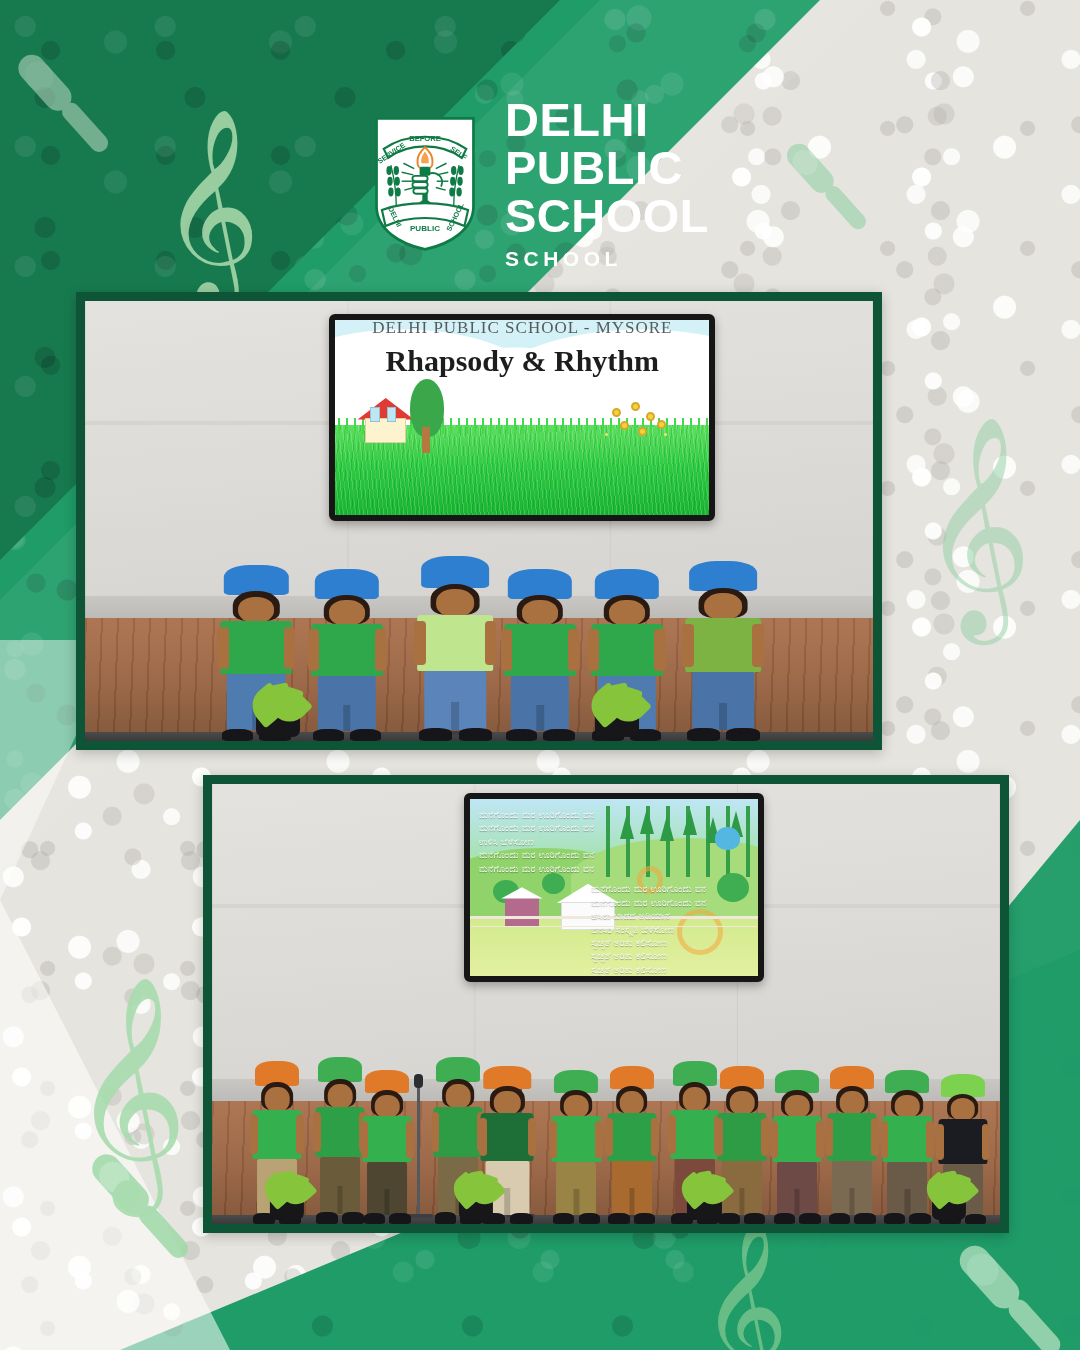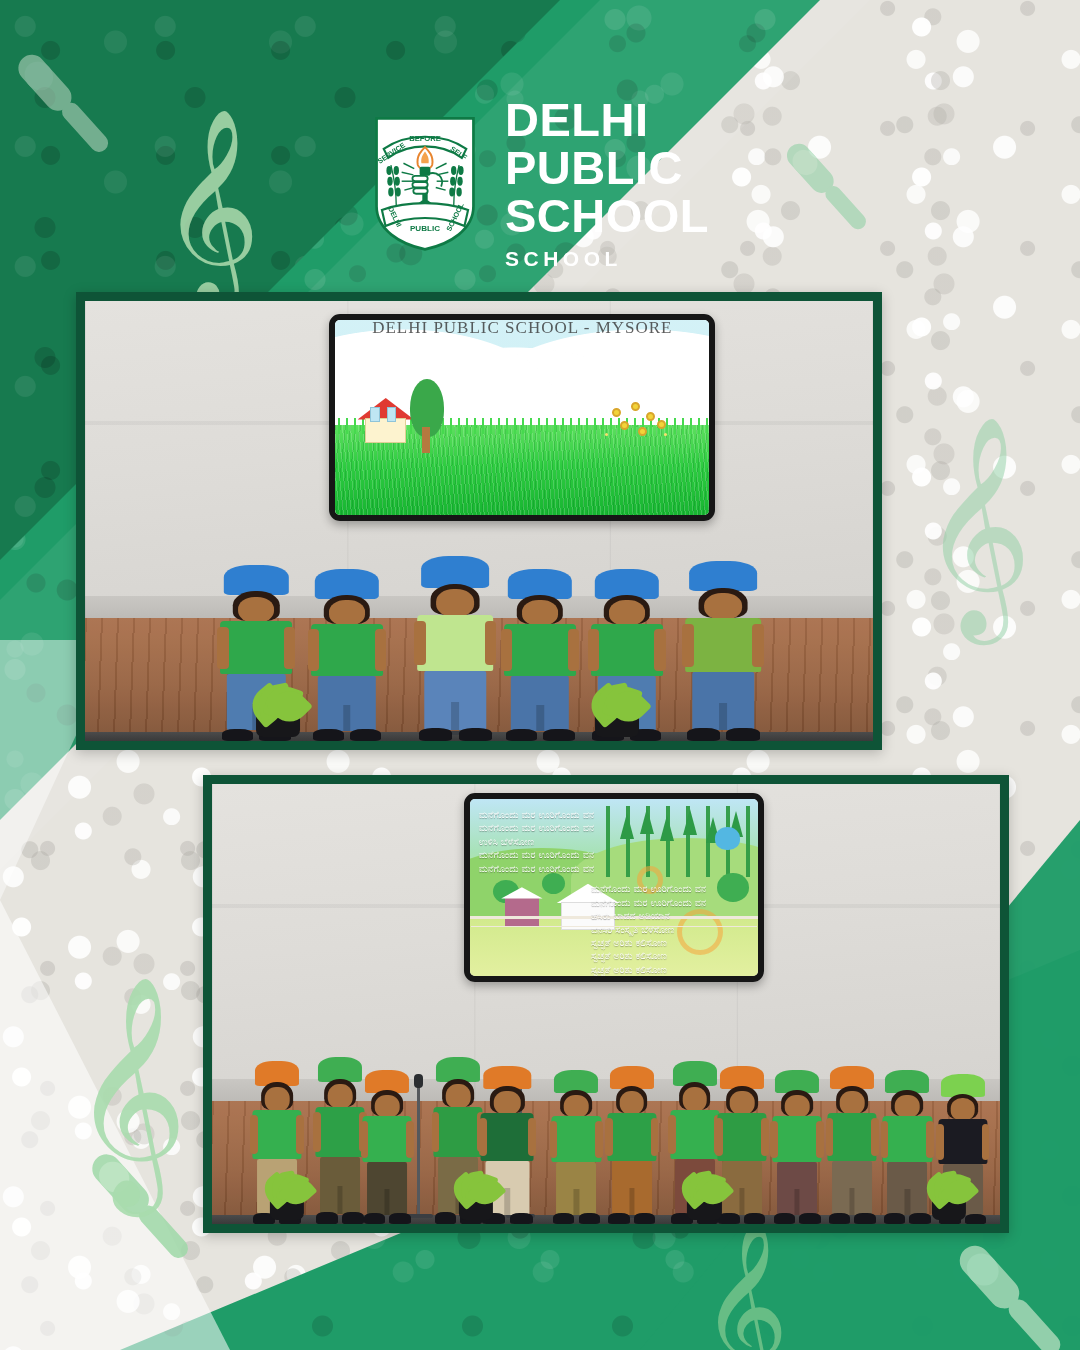--- a/index.html
+++ b/index.html
@@ -163,21 +163,21 @@
       repeating-linear-gradient(92deg,
         rgba(0,0,0,.07) 0 2px, rgba(255,255,255,.05) 2px 16px),
       linear-gradient(#a96f4b 0%, #96613f 55%, #7d4f33 100%);
   }
   .floor-edge {
     position:absolute; left:0; right:0; bottom:0; height:7%;
     background:linear-gradient(#4b4b4b,#3a3a3a);
   }
 
   
-  .tv { position:absolute; border:6px solid #161616; border-radius:11px; overflow:hidden;
+  .tv { position:absolute; border:6px solid #161616; border-radius:6px; overflow:hidden;
         box-shadow:0 4px 10px rgba(0,0,0,.3); }
   #tv-top    { left:31%; top:3%;  width:49%; height:47%; }
   #tv-bottom { left:32%; top:2%;  width:38%; height:43%; }
 
   
   .slide1 { position:absolute; inset:0; background:linear-gradient(#e8f7fb 0%, #dff3ef 40%, #ccf0d2 60%, #9fe8a6 100%); }
   .s1-clouds{
     position:absolute; left:0; right:0; top:0; height:58%;
     background:
       radial-gradient(ellipse 42% 70% at 18% 78%, #ffffff 0 99%, transparent 100%),
@@ -423,20 +423,21 @@
             <div class="s1-sun" style="left:74%;top:45%"></div>
             <div class="s1-sun" style="left:79%;top:42%"></div>
             <div class="s1-sun" style="left:83%;top:47%"></div>
             <div class="s1-sun" style="left:76%;top:52%"></div>
             <div class="s1-sun" style="left:81%;top:55%"></div>
             <div class="s1-sun" style="left:86%;top:51%"></div>
             <div class="s1-petal" style="left:72%;top:58%"></div>
             <div class="s1-petal" style="left:88%;top:58%"></div>
           </div>
           <div class="slide1-head">DELHI PUBLIC SCHOOL - MYSORE</div>
+          <div class="slide1-title">Rhapsody &amp; Rhythm</div>
         </div>
       </div>
 
       <div class="mic-stand" style="left:47.5%;height:26%;"></div>
 
       <div id="kids-top">
           <div class="kid" style="left: 17%; width: 9.5%; height: 40%;">
             <div class="k-cap" style="top:0;width:86%;height:17%;background:#2f7fd0;"></div>
             <div class="k-hair" style="top:15%;width:62%;height:17%;"></div>
             <div class="k-head" style="top:18%;width:48%;height:15%;"></div>

